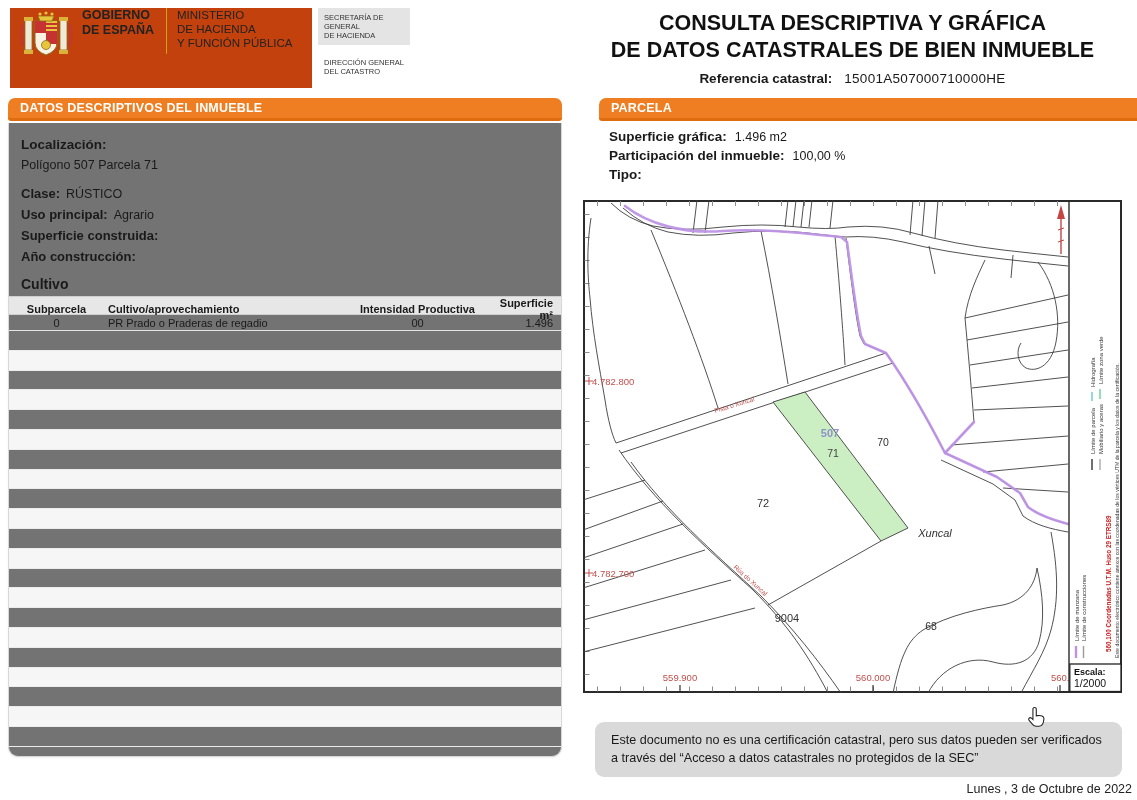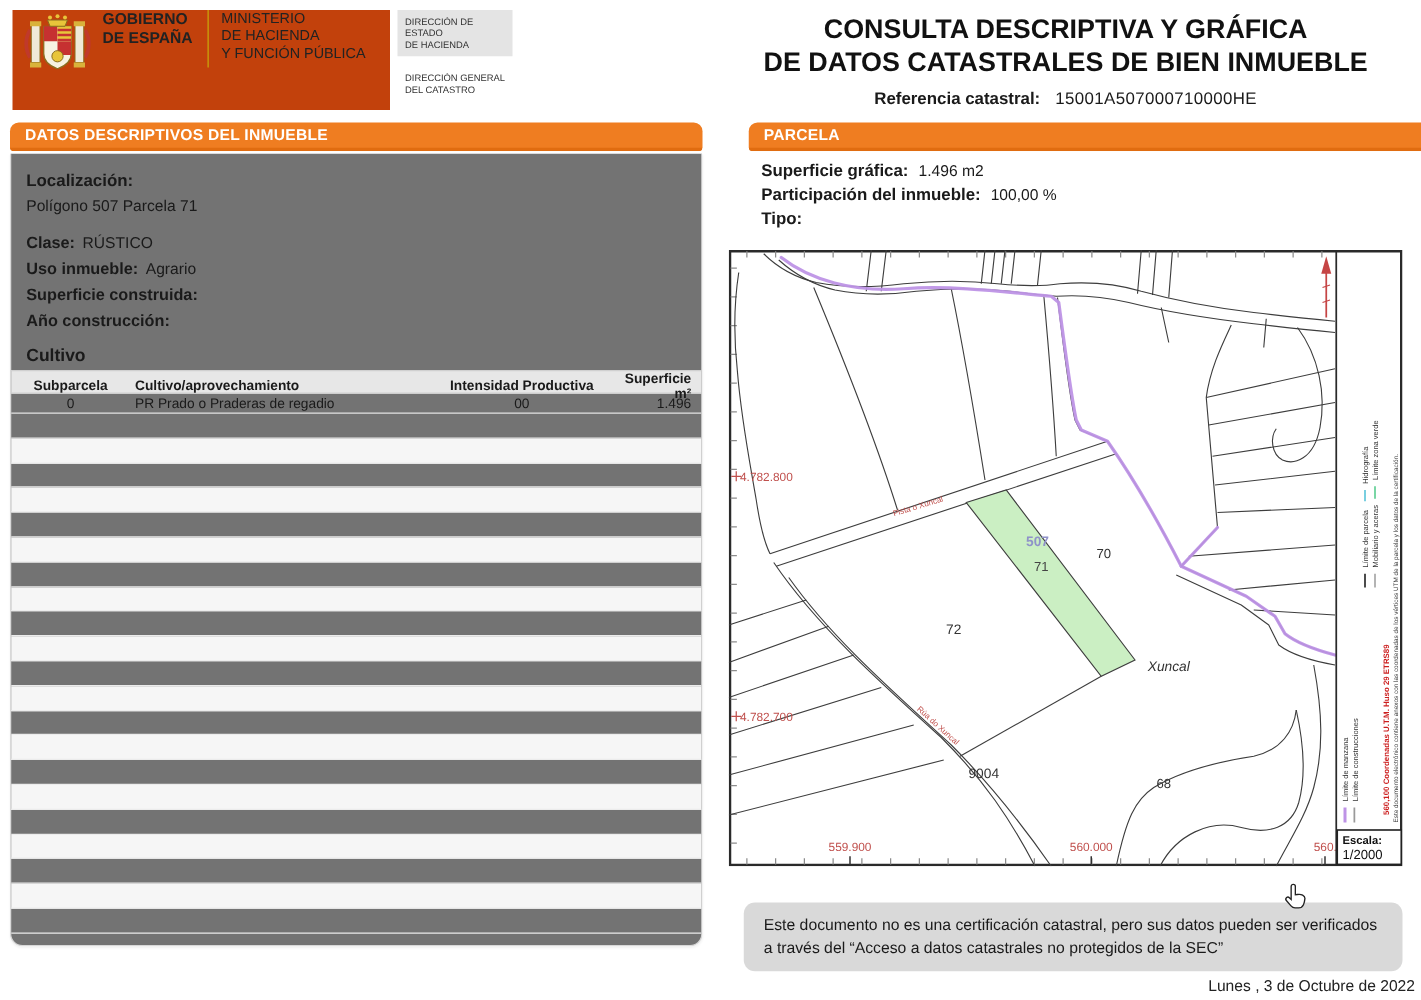--- a/index.html
+++ b/index.html
@@ -97,21 +97,21 @@
     </div>
     <div class="logo-divider"></div>
     <div class="min-text">
       <div>MINISTERIO</div>
       <div>DE HACIENDA</div>
       <div>Y FUNCIÓN PÚBLICA</div>
     </div>
   </div>
   <div class="dep-labels">
     <div class="secretaria">
-      <div>DIRECCIÓN DE ESTADO</div>
+      <div>SECRETARÍA DE GENERAL</div>
       <div>DE HACIENDA</div>
     </div>
     <div class="direccion">
       <div>DIRECCIÓN GENERAL</div>
       <div>DEL CATASTRO</div>
     </div>
   </div>
 </div>
 
 <div id="title-block">
@@ -130,21 +130,21 @@
   </div>
   <div class="panel-body">
     <div class="lp-content">
       <div class="loc-label">Localización:</div>
       <div class="loc-line">Polígono 507 Parcela 71</div>
       <div class="fields">
         <div class="field-row">
           <span class="flabel">Clase:</span><span>RÚSTICO</span>
         </div>
         <div class="field-row">
-          <span class="flabel">Uso inmueble:</span><span>Agrario</span>
+          <span class="flabel">Uso principal:</span><span>Agrario</span>
         </div>
         <div class="field-row">
           <span class="flabel">Superficie construida:</span><span></span>
         </div>
         <div class="field-row">
           <span class="flabel">Año construcción:</span><span></span>
         </div>
       </div>
       <div class="cultivo-title">Cultivo</div>
     </div>

